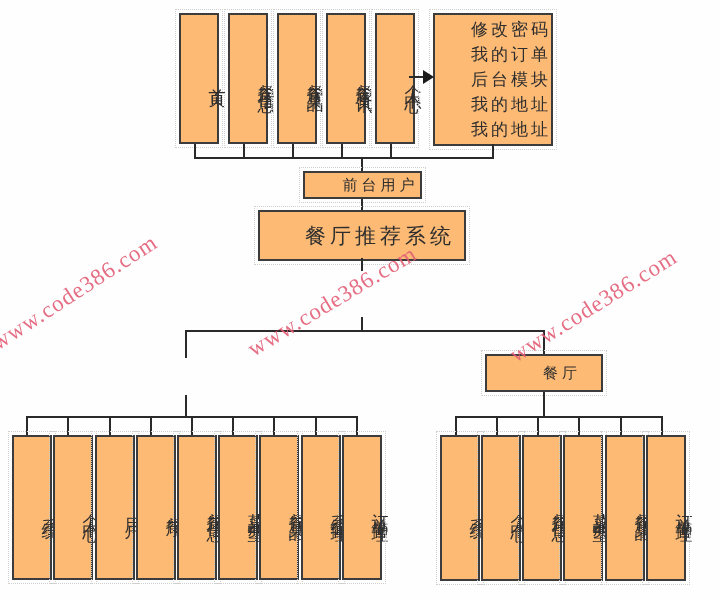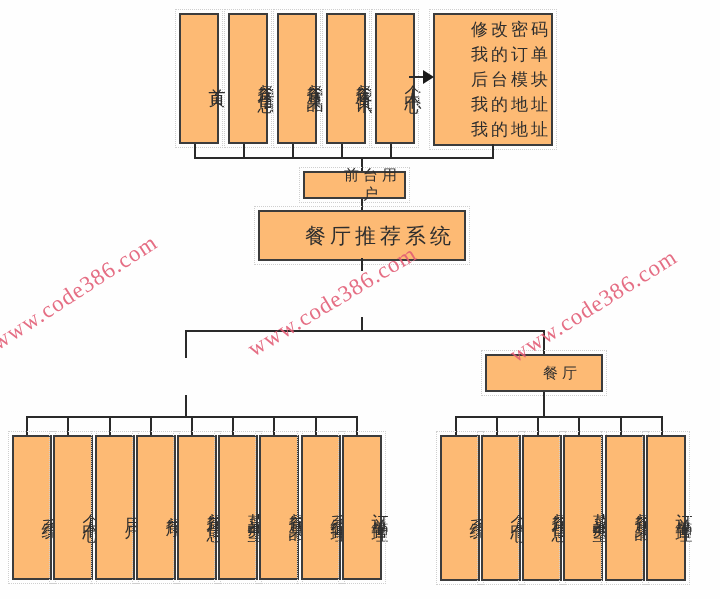--- a/index.html
+++ b/index.html
@@ -65,21 +65,21 @@
 
   <div class="vline" style="left:194px;top:144px;height:15px"></div>
   <div class="vline" style="left:243px;top:144px;height:15px"></div>
   <div class="vline" style="left:292px;top:144px;height:15px"></div>
   <div class="vline" style="left:341px;top:144px;height:15px"></div>
   <div class="vline" style="left:390px;top:144px;height:15px"></div>
   <div class="vline" style="left:492px;top:144px;height:15px"></div>
   <div class="hline" style="left:194px;top:157px;width:300px"></div>
   <div class="vline" style="left:361px;top:157px;height:14px"></div>
 
-  <div class="box htext" style="left:303px;top:171px;width:103px;height:28px">前台用户</div>
+  <div class="box htext" style="left:303px;top:171px;width:119px;height:28px">前台用户</div>
   <div class="vline" style="left:361px;top:199px;height:11px"></div>
 
   <div class="box title-text" style="left:258px;top:210px;width:208px;height:51px">餐厅推荐系统</div>
   <div class="vline" style="left:361px;top:258px;height:13px"></div>
 
   <div class="vline" style="left:361px;top:317px;height:14px"></div>
 
   <div class="hline" style="left:185px;top:330px;width:360px"></div>
   <div class="vline" style="left:185px;top:330px;height:28px"></div>
   <div class="vline" style="left:543px;top:330px;height:24px"></div>

